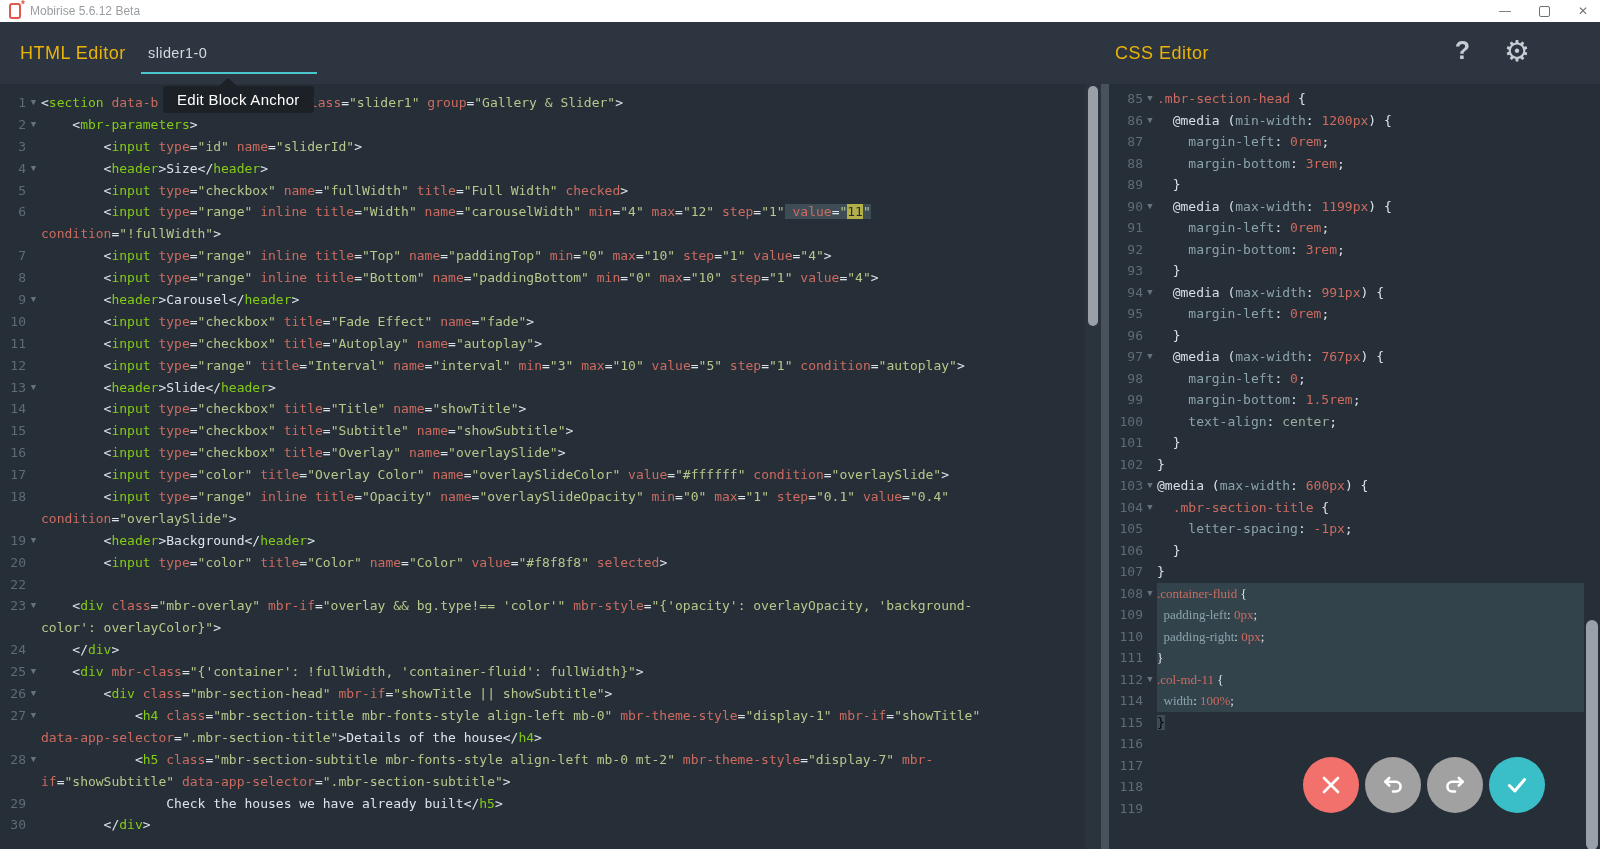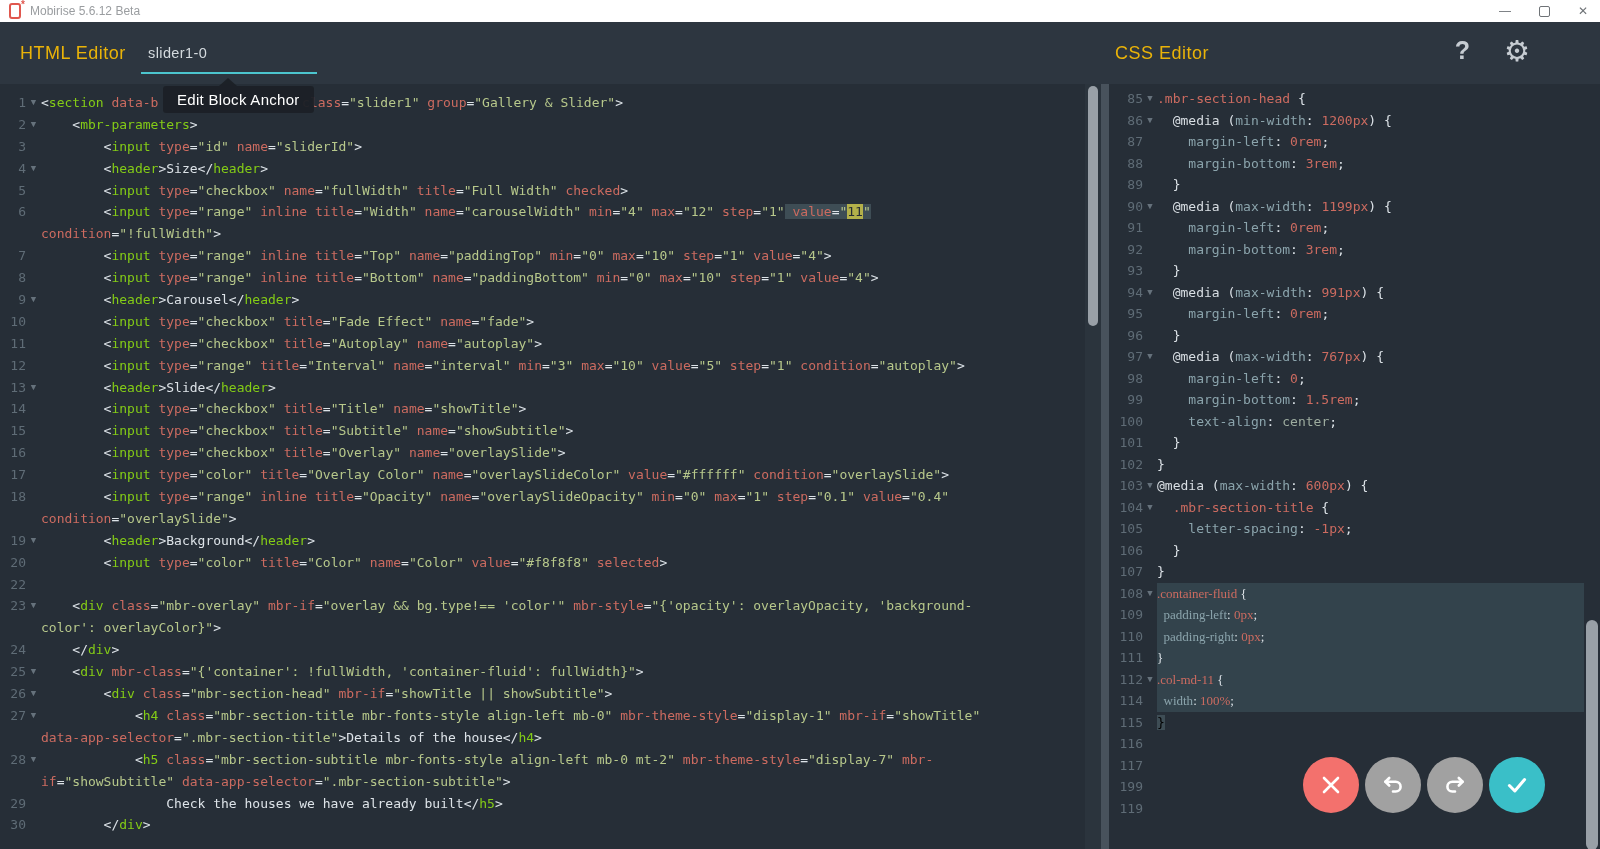--- a/index.html
+++ b/index.html
@@ -175,21 +175,21 @@
     <div class="crow"><span class="ln">107</span><span class="fold"></span><span class="code"><span class="tk-p">}</span></span></div>
     <div class="crow row-hl"><span class="ln">108</span><span class="fold">▼</span><span class="code"><span class="tk-a">.container-fluid</span><span class="tk-p"> {</span></span></div>
     <div class="crow row-hl"><span class="ln">109</span><span class="fold"></span><span class="code"><span class="tk-p">  </span><span class="tk-c">padding-left</span><span class="tk-p">: </span><span class="tk-d">0px</span><span class="tk-p">;</span></span></div>
     <div class="crow row-hl"><span class="ln">110</span><span class="fold"></span><span class="code"><span class="tk-p">  </span><span class="tk-c">padding-right</span><span class="tk-p">: </span><span class="tk-d">0px</span><span class="tk-p">;</span></span></div>
     <div class="crow row-hl"><span class="ln">111</span><span class="fold"></span><span class="code"><span class="tk-p">}</span></span></div>
     <div class="crow row-hl"><span class="ln">112</span><span class="fold">▼</span><span class="code"><span class="tk-a">.col-md-11</span><span class="tk-p"> {</span></span></div>
     <div class="crow row-hl"><span class="ln">114</span><span class="fold"></span><span class="code"><span class="tk-p">  </span><span class="tk-c">width</span><span class="tk-p">: </span><span class="tk-d">100%</span><span class="tk-p">;</span></span></div>
     <div class="crow"><span class="ln">115</span><span class="fold"></span><span class="code"><span class="tk-s">}</span></span></div>
     <div class="crow"><span class="ln">116</span><span class="fold"></span><span class="code"></span></div>
     <div class="crow"><span class="ln">117</span><span class="fold"></span><span class="code"></span></div>
-    <div class="crow"><span class="ln">199</span><span class="fold"></span><span class="code"></span></div>
+    <div class="crow"><span class="ln">118</span><span class="fold"></span><span class="code"></span></div>
     <div class="crow"><span class="ln">119</span><span class="fold"></span><span class="code"></span></div>
   </div>
 <div class="vtrack" id="css-scroll">
   <div class="vthumb" id="css-thumb"></div>
 </div>
 
 <div class="tooltip">
   <span class="arrow"></span>
   <span>Edit Block Anchor</span>
 </div>

